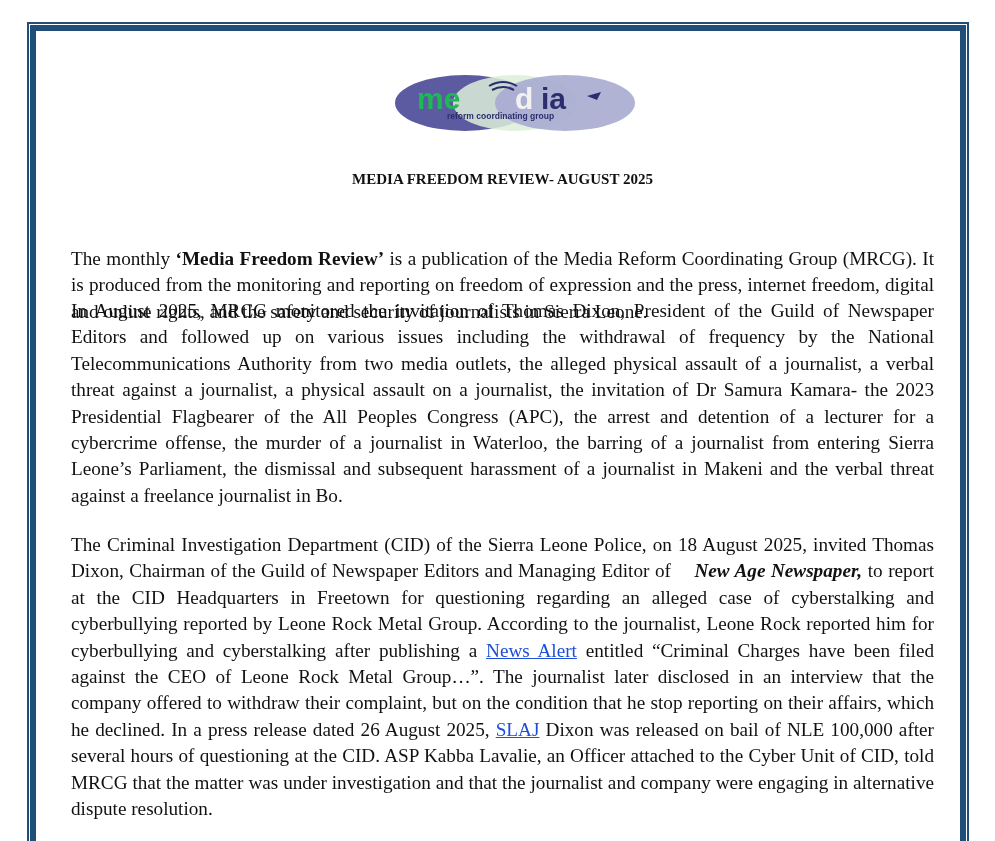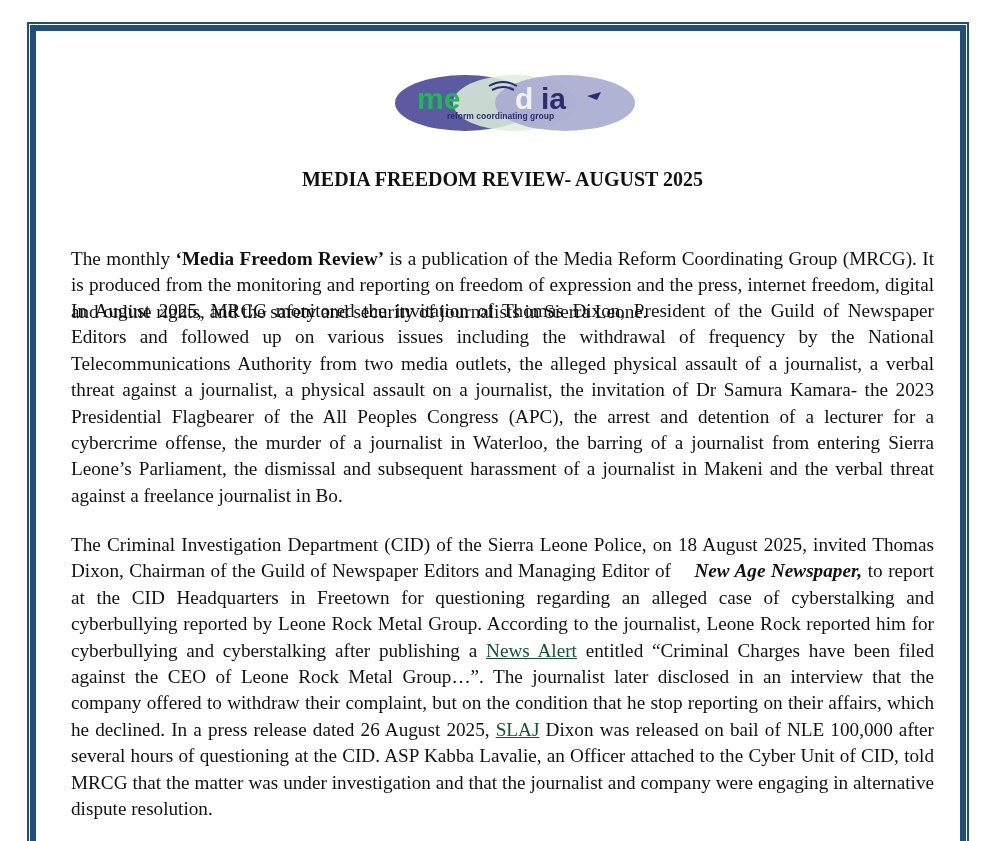--- a/index.html
+++ b/index.html
@@ -14,30 +14,30 @@
     border-left: 6px solid #1f4e79; border-right: 6px solid #1f4e79; border-top: 6px solid #1f4e79;
     box-sizing: border-box;
   }
   .content {
     position: absolute; left: 71px; top: 0; width: 863px;
     font-family: "Liberation Serif", serif; font-size: 19.2px; color: #111;
   }
   .logo { position: absolute; left: 395px; top: 74px; width: 240px; height: 58px; }
   .title {
     position: absolute; left: 0; top: 168px; width: 863px; text-align: center;
-    font-weight: bold; font-size: 20px; line-height: 22px;
+    font-weight: bold; font-size: 15px; line-height: 22px;
   }
   p {
     position: absolute; left: 0; width: 863px; margin: 0;
     text-align: justify; line-height: 26.4px;
   }
   #p1 { top: 208px; margin-top: 38px; }
   #p2 { top: 298px; }
   #p3 { top: 532px; }
-  a.link { color: #14532d; }
+  a.link { color: #1d4ed8; }
   .b { font-weight: bold; }
   .bi { font-weight: bold; font-style: italic; margin-left: 18px; }
 </style>
 </head>
 <body>
 
 <div class="frame-outer"></div>
 <div class="frame-inner"></div>
 
 <svg class="logo" viewBox="0 0 240 58" xmlns="http://www.w3.org/2000/svg">

